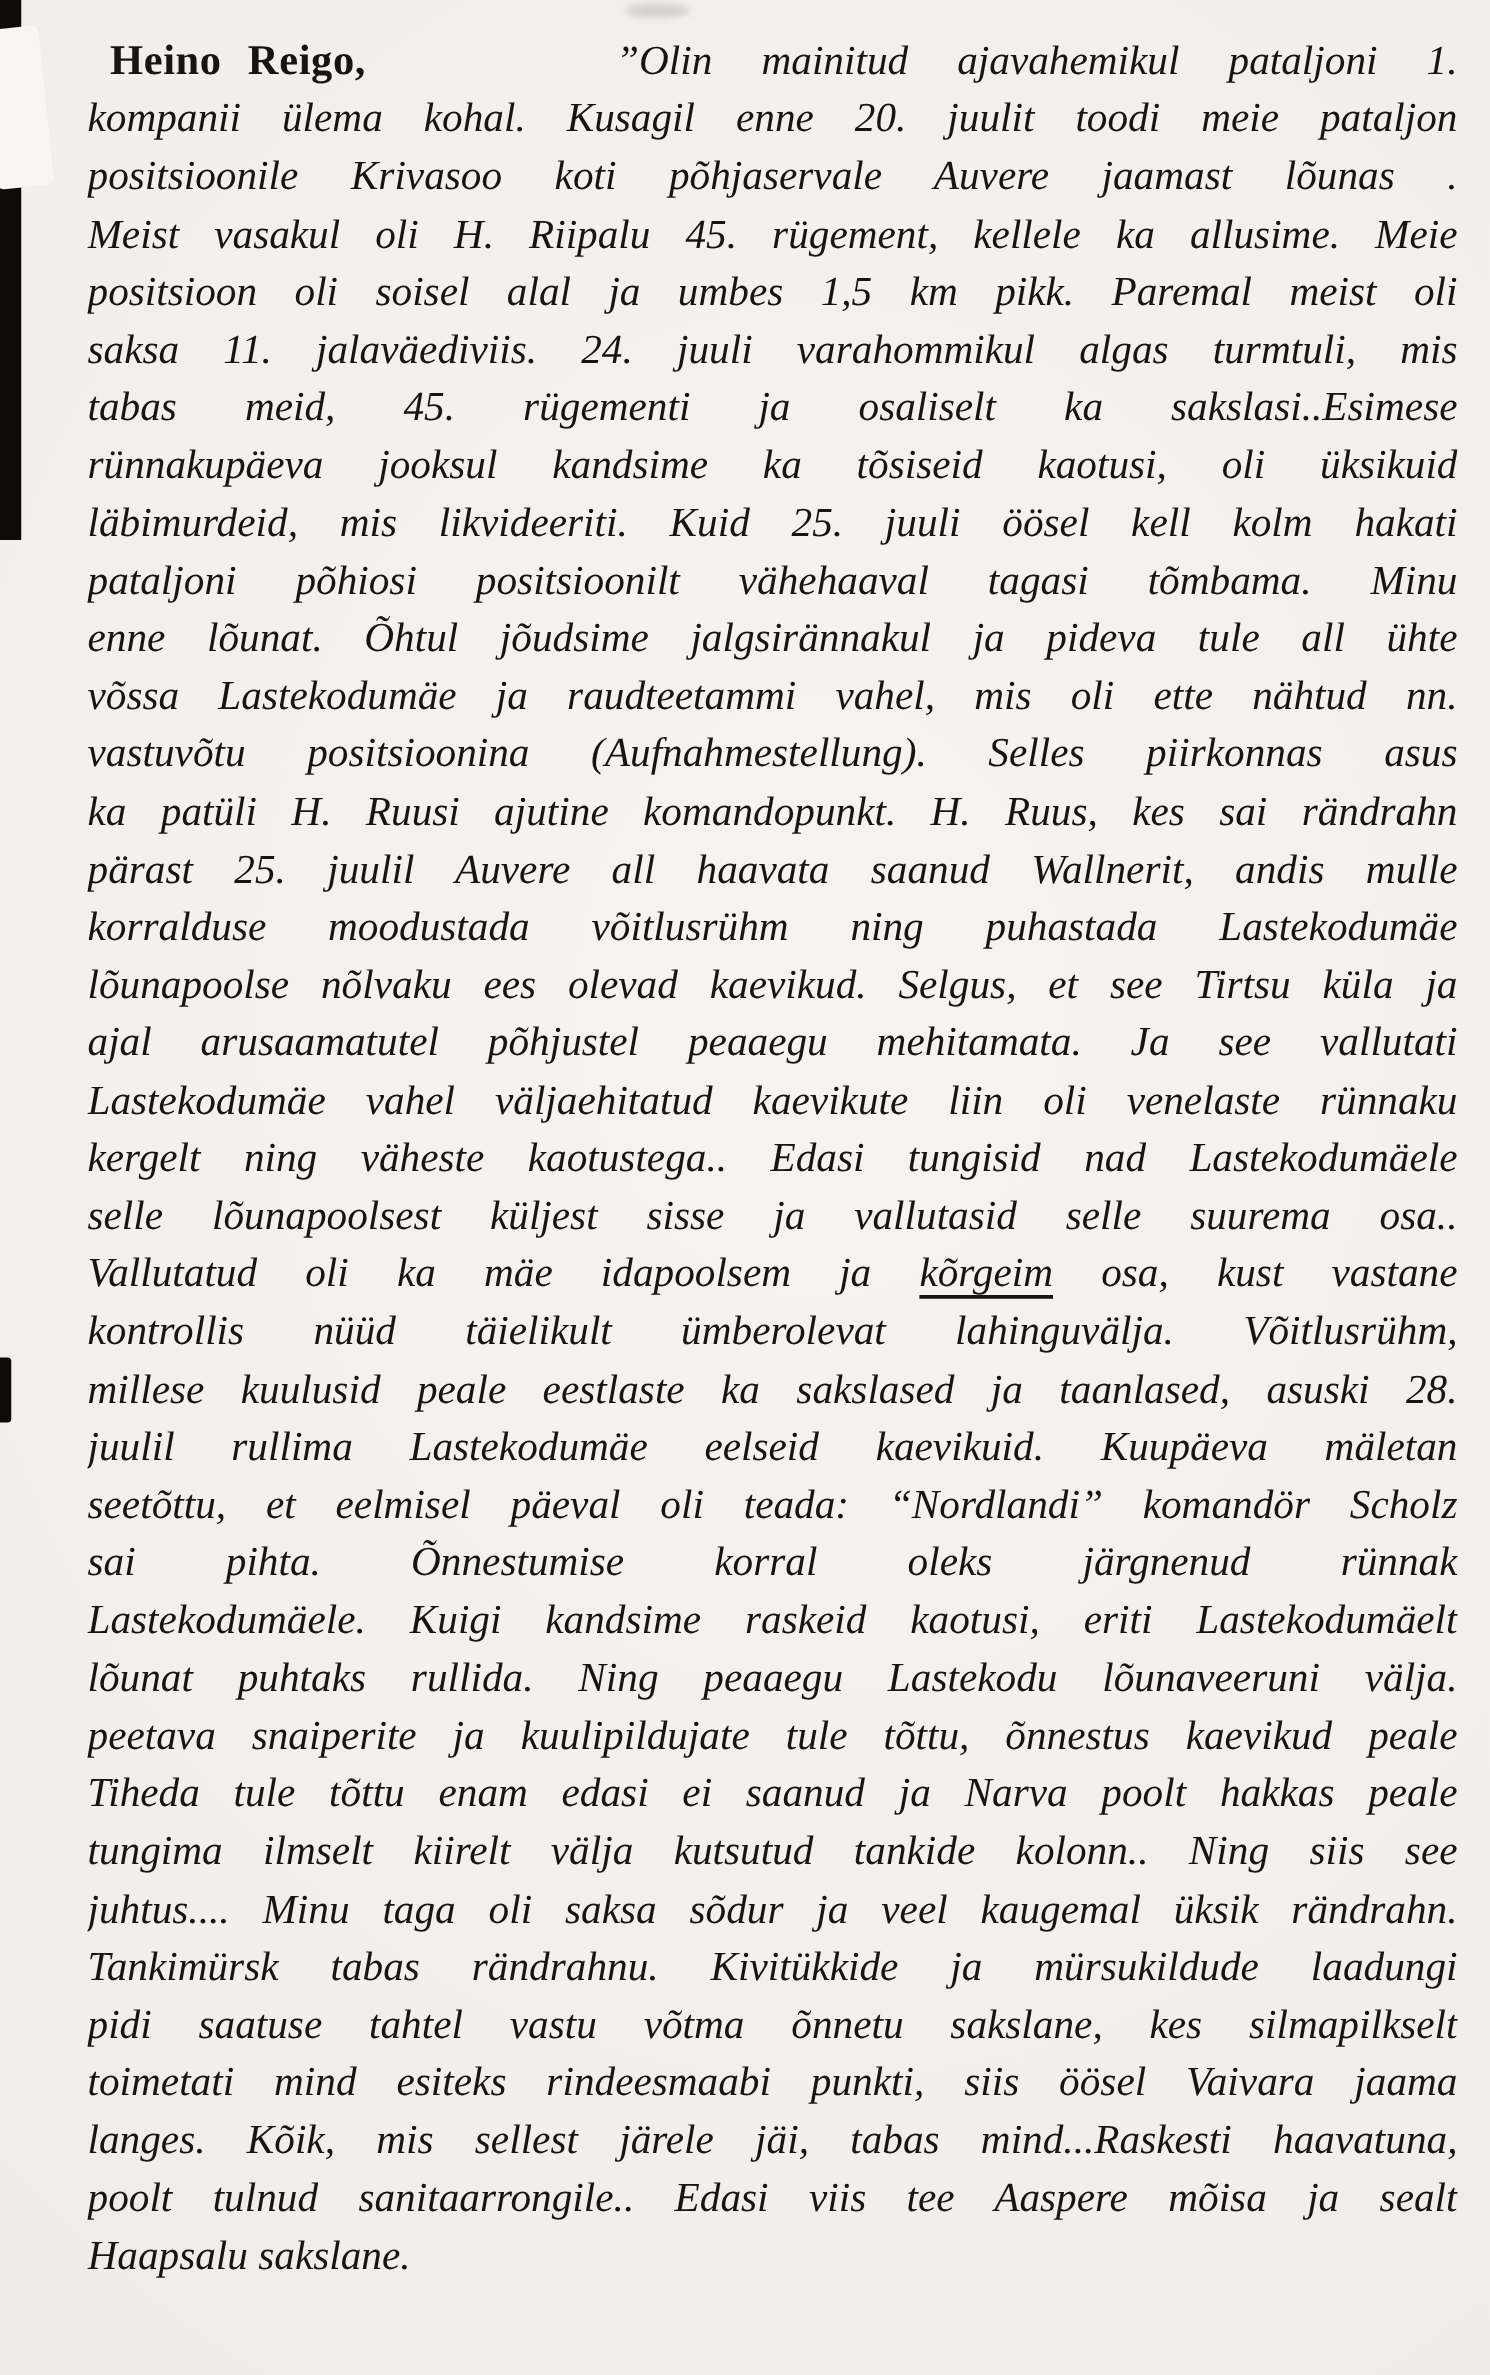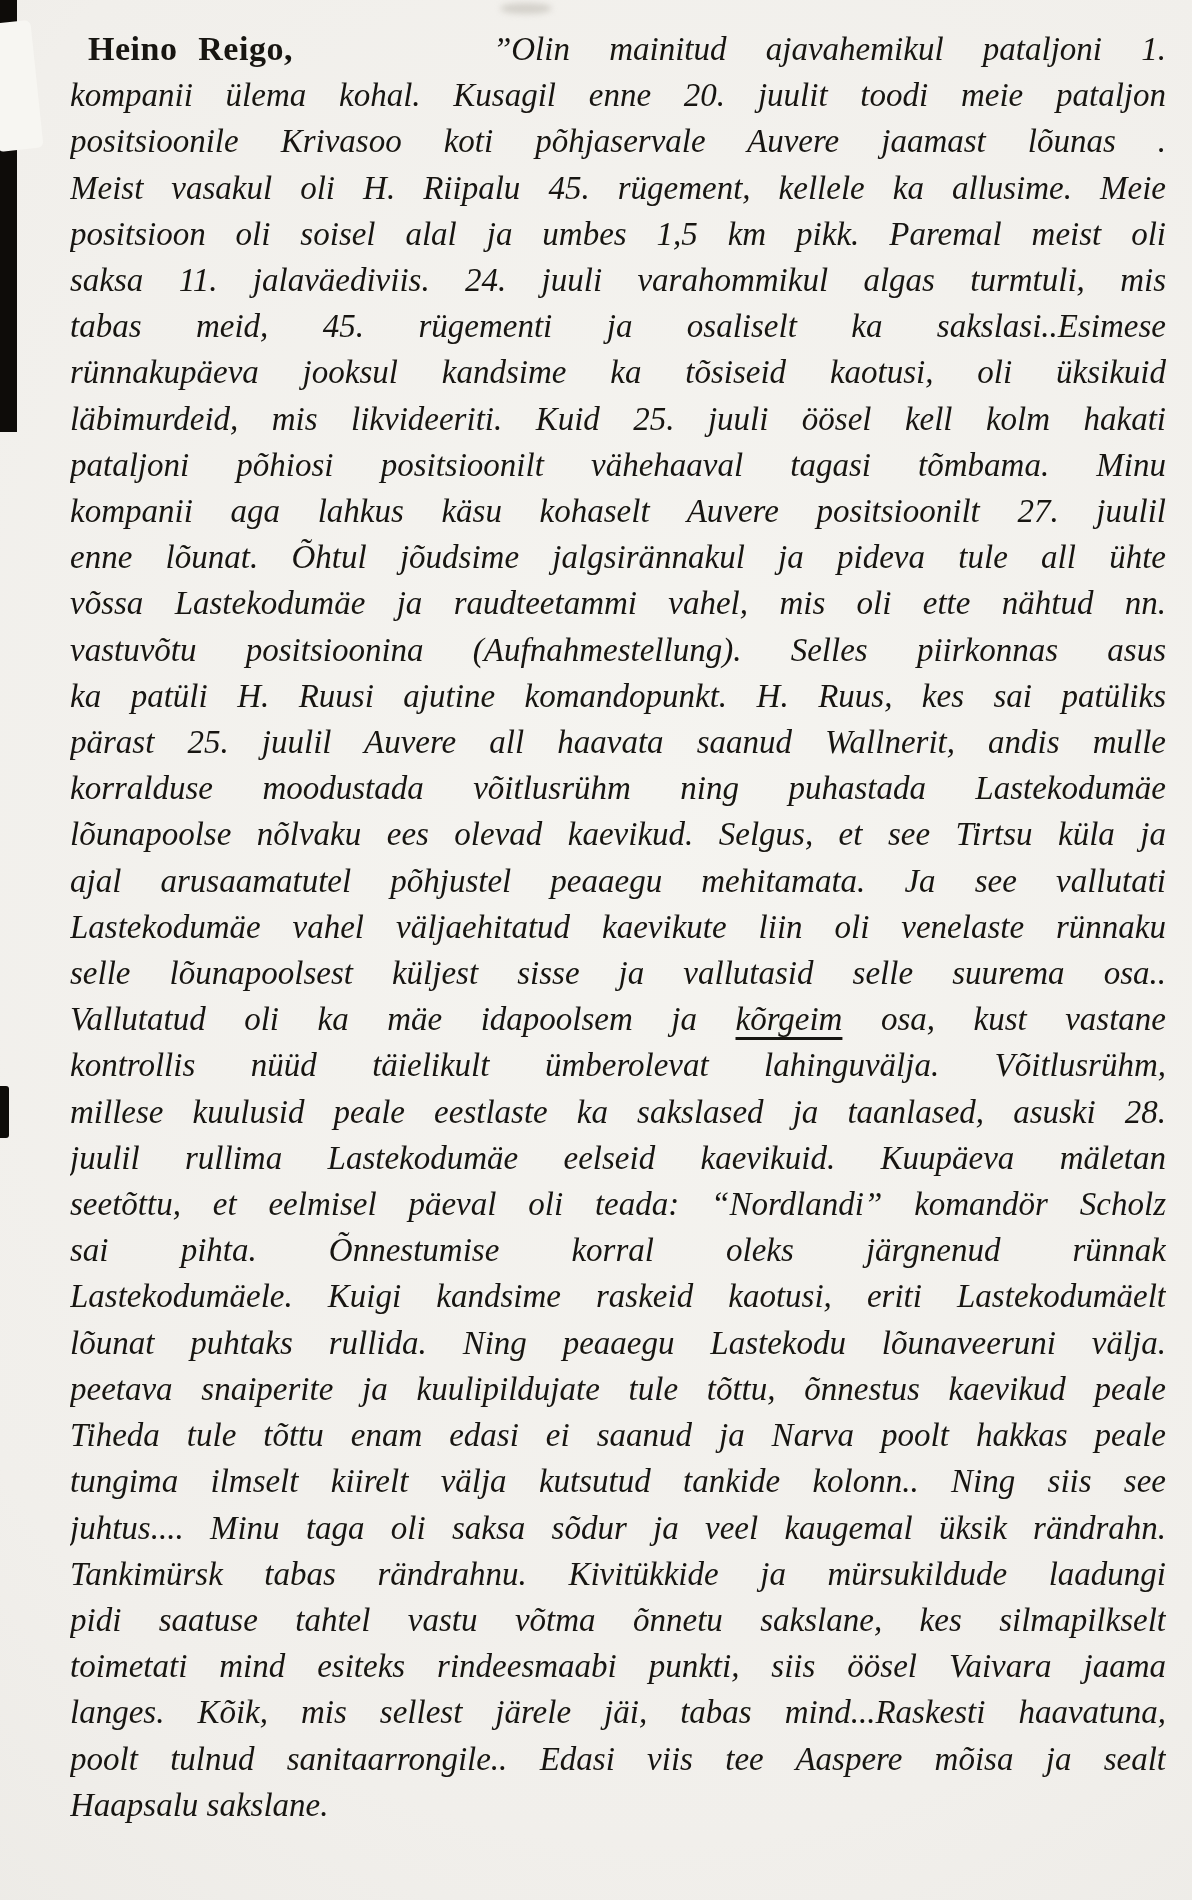--- a/index.html
+++ b/index.html
@@ -91,30 +91,30 @@
     <div>
         <div class="line"><span>kompanii ülema kohal. Kusagil enne 20. juulit toodi meie pataljon</span></div>
         <div class="line"><span>positsioonile Krivasoo koti põhjaservale Auvere jaamast lõunas .</span></div>
         <div class="line"><span>Meist vasakul oli H. Riipalu 45. rügement, kellele ka allusime. Meie</span></div>
         <div class="line"><span>positsioon oli soisel alal ja umbes 1,5 km pikk. Paremal meist oli</span></div>
         <div class="line"><span>saksa 11. jalaväediviis. 24. juuli varahommikul algas turmtuli, mis</span></div>
         <div class="line"><span>tabas meid, 45. rügementi ja osaliselt ka sakslasi..Esimese</span></div>
         <div class="line"><span>rünnakupäeva jooksul kandsime ka tõsiseid kaotusi, oli üksikuid</span></div>
         <div class="line"><span>läbimurdeid, mis likvideeriti. Kuid 25. juuli öösel kell kolm hakati</span></div>
         <div class="line"><span>pataljoni põhiosi positsioonilt vähehaaval tagasi tõmbama. Minu</span></div>
-        <div class="line"><span>kompanii aga lahkus käsu kohaselt Auvere positsioonilt 27. juulil</span></div>
         <div class="line"><span>enne lõunat. Õhtul jõudsime jalgsirännakul ja pideva tule all ühte</span></div>
         <div class="line"><span>võssa Lastekodumäe ja raudteetammi vahel, mis oli ette nähtud nn.</span></div>
         <div class="line"><span>vastuvõtu positsioonina (Aufnahmestellung). Selles piirkonnas asus</span></div>
-        <div class="line"><span>ka patüli H. Ruusi ajutine komandopunkt. H. Ruus, kes sai patüliks</span></div>
+        <div class="line"><span>ka patüli H. Ruusi ajutine komandopunkt. H. Ruus, kes sai rändrahn</span></div>
         <div class="line"><span>pärast 25. juulil Auvere all haavata saanud Wallnerit, andis mulle</span></div>
         <div class="line"><span>korralduse moodustada võitlusrühm ning puhastada Lastekodumäe</span></div>
         <div class="line"><span>lõunapoolse nõlvaku ees olevad kaevikud. Selgus, et see Tirtsu küla ja</span></div>
         <div class="line"><span>ajal arusaamatutel põhjustel peaaegu mehitamata. Ja see vallutati</span></div>
         <div class="line"><span>Lastekodumäe vahel väljaehitatud kaevikute liin oli venelaste rünnaku</span></div>
+        <div class="line"><span>kergelt ning väheste kaotustega.. Edasi tungisid nad Lastekodumäele</span></div>
         <div class="line"><span>selle lõunapoolsest küljest sisse ja vallutasid selle suurema osa..</span></div>
         <div class="line"><span>Vallutatud oli ka mäe idapoolsem ja </span><span class="u">kõrgeim</span><span> osa, kust vastane</span></div>
         <div class="line"><span>kontrollis nüüd täielikult ümberolevat lahinguvälja. Võitlusrühm,</span></div>
         <div class="line"><span>millese kuulusid peale eestlaste ka sakslased ja taanlased, asuski 28.</span></div>
         <div class="line"><span>juulil rullima Lastekodumäe eelseid kaevikuid. Kuupäeva mäletan</span></div>
         <div class="line"><span>seetõttu, et eelmisel päeval oli teada: “Nordlandi” komandör Scholz</span></div>
         <div class="line"><span>sai pihta. Õnnestumise korral oleks järgnenud rünnak</span></div>
         <div class="line"><span>Lastekodumäele. Kuigi kandsime raskeid kaotusi, eriti Lastekodumäelt</span></div>
         <div class="line"><span>lõunat puhtaks rullida. Ning peaaegu Lastekodu lõunaveeruni välja.</span></div>
         <div class="line"><span>peetava snaiperite ja kuulipildujate tule tõttu, õnnestus kaevikud peale</span></div>

